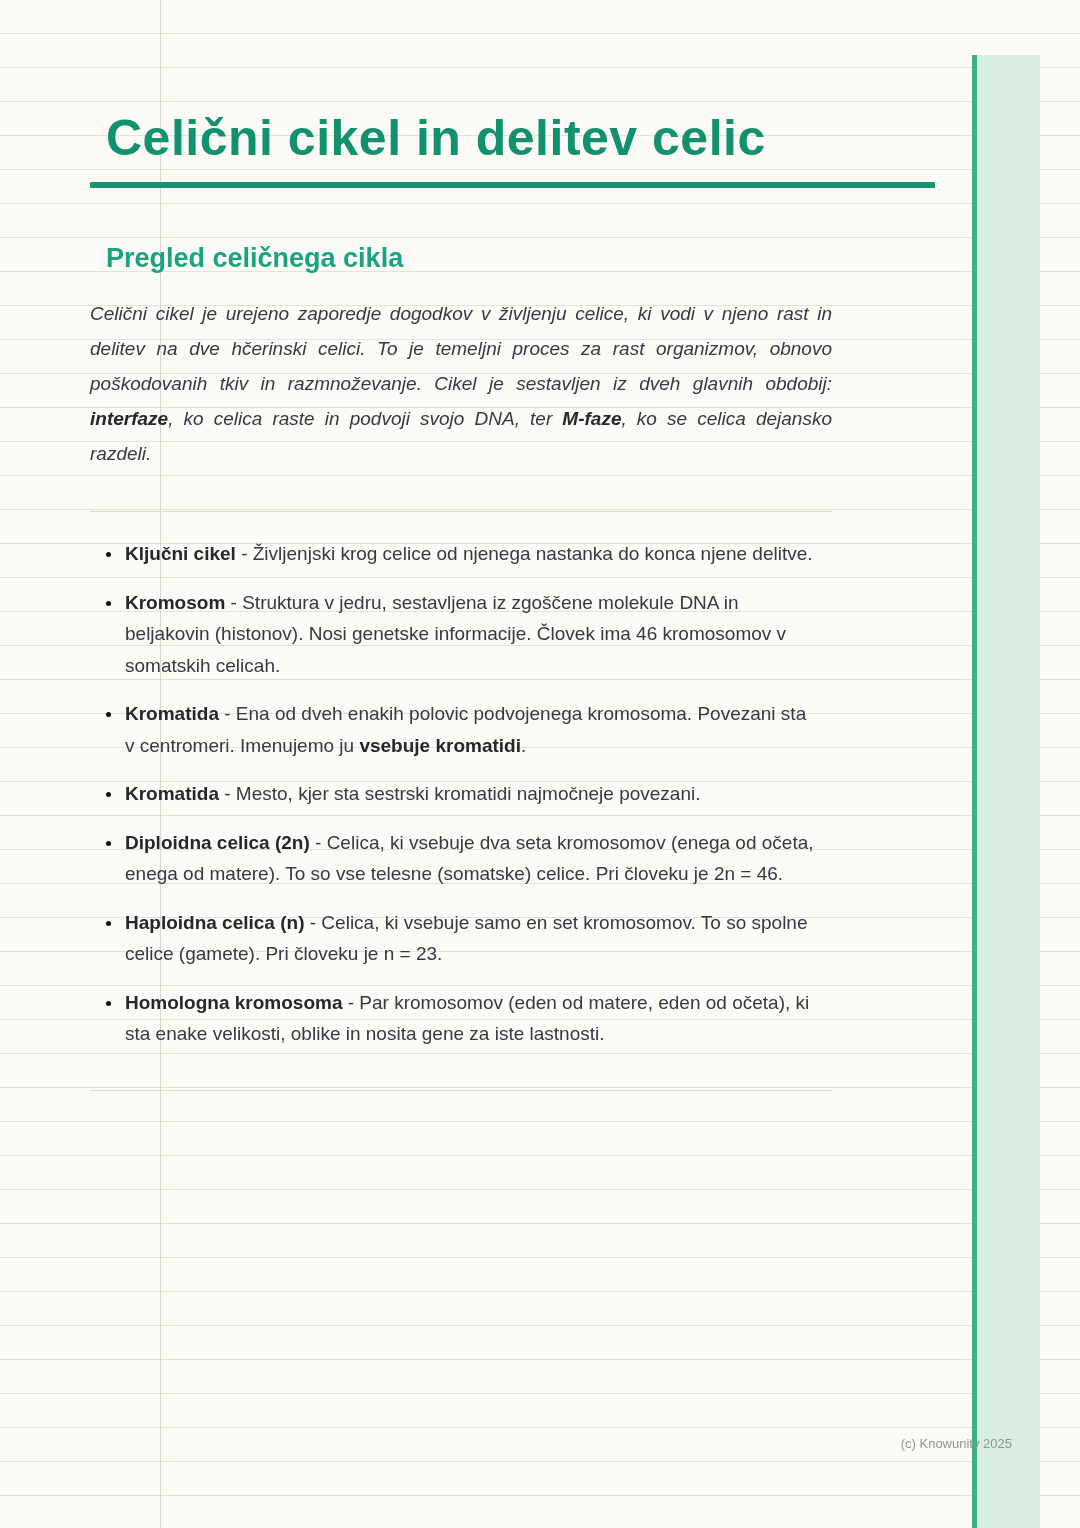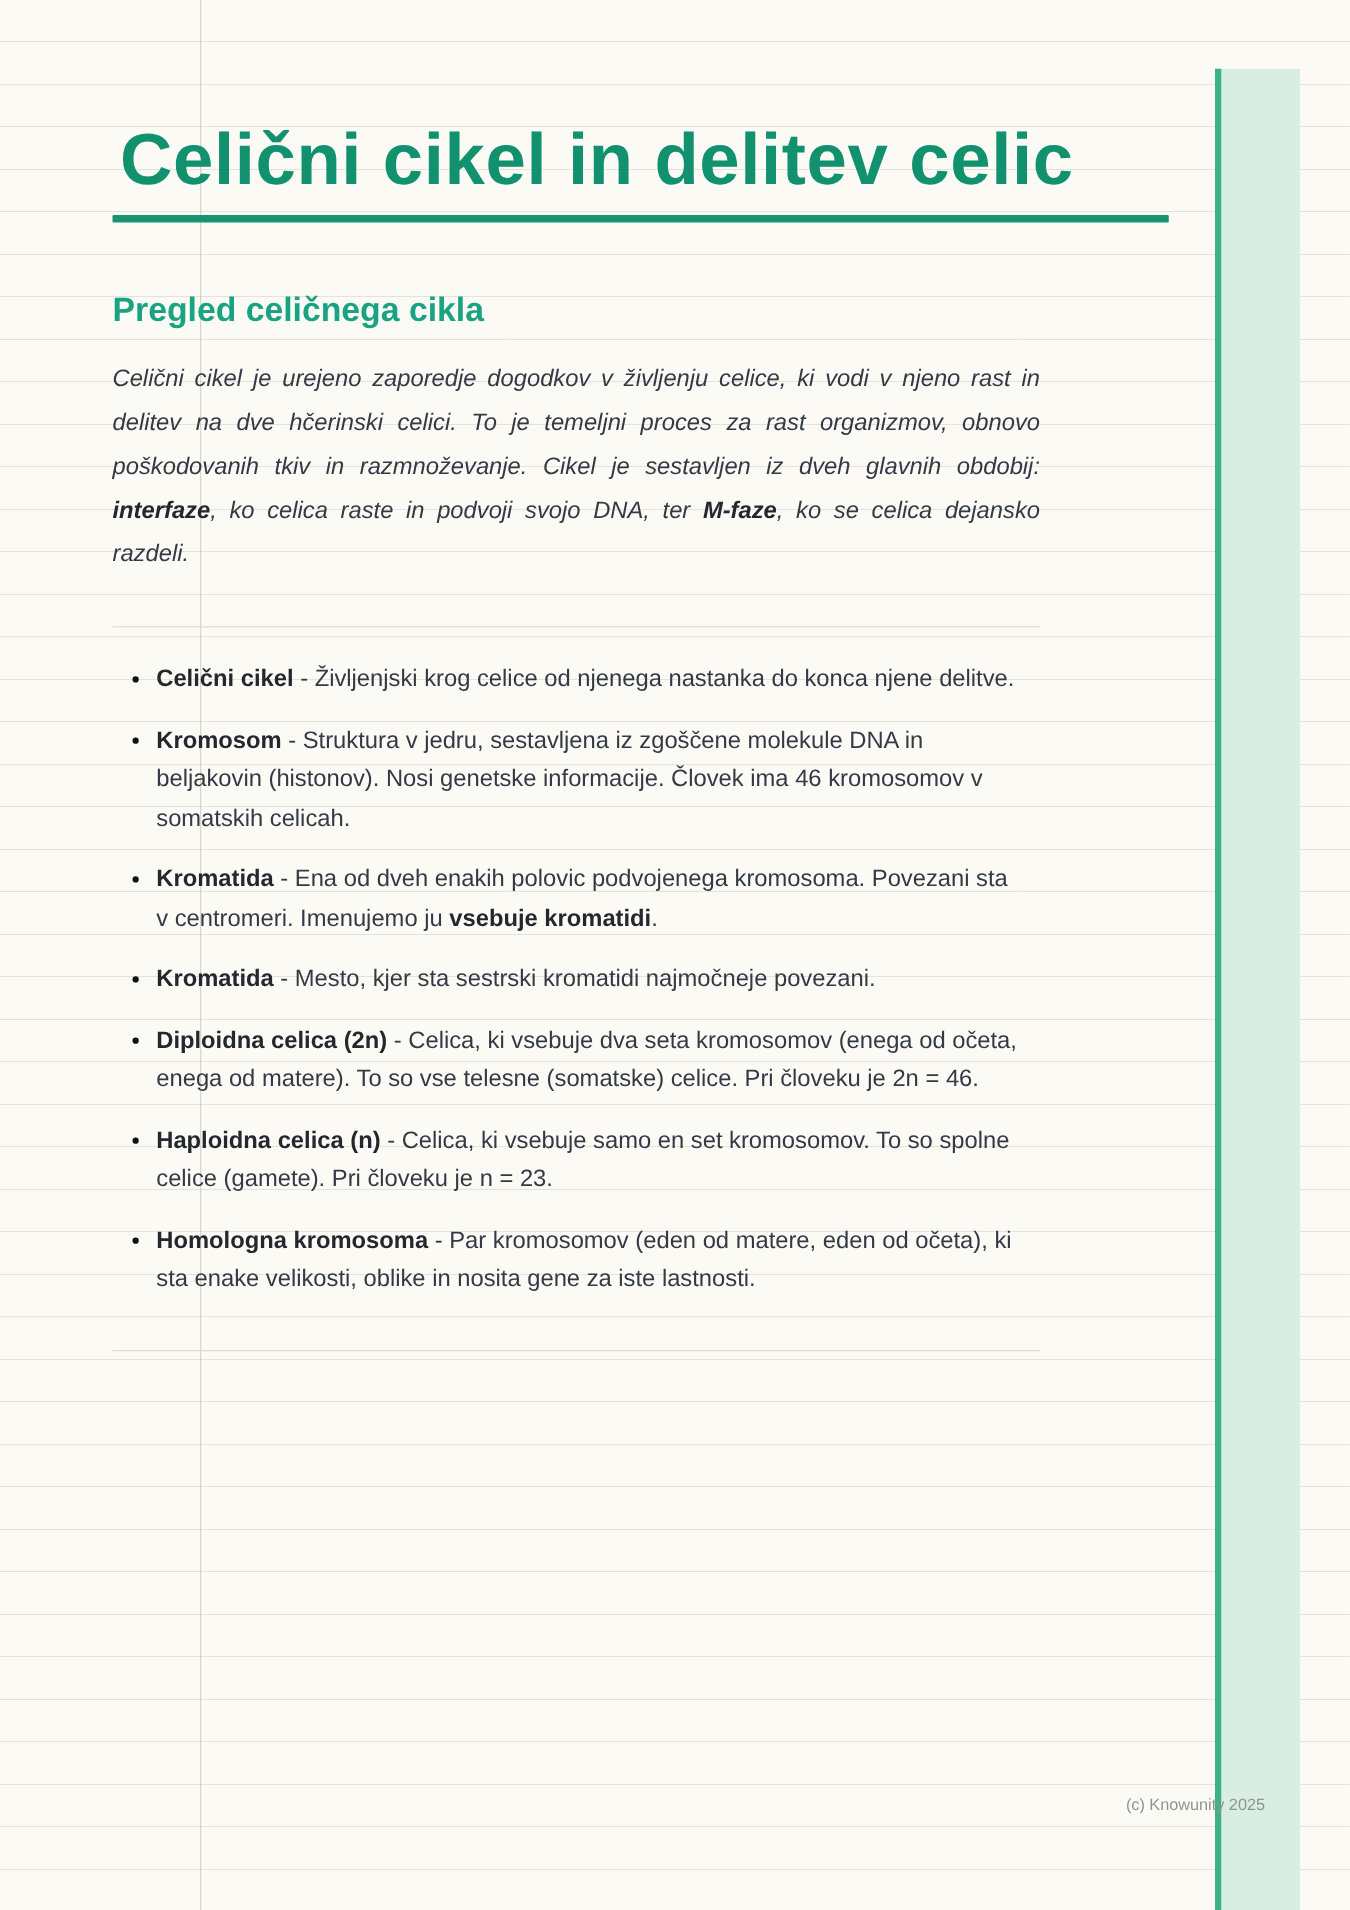--- a/index.html
+++ b/index.html
@@ -48,38 +48,38 @@
   }
 
   .content {
     position: absolute;
     left: 90px;
     top: 0;
     width: 848px;
   }
 
   h1.page-title {
-    margin: 6px;
+    margin: 16px;
     padding-top: 96px;
-    font-size: 58px;
+    font-size: 50px;
     line-height: 52px;
     font-weight: bold;
     color: #12916f;
     letter-spacing: 0.5px;
   }
   .title-rule {
     margin-top: 18px;
     width: 845px;
     height: 6px;
     background: #16946f;
     border-radius: 1px;
   }
 
   h2.section-heading {
-    margin: 0;
+    margin: 16px;
     font-size: 27px;
     line-height: 32px;
     font-weight: bold;
     color: #1aa382;
   }
   #overview-heading { margin-top: 54px; }
   #terms-heading    { margin-top: 38px; }
   #phases-heading   { margin-top: 40px; }
 
   p.para {
@@ -142,21 +142,21 @@
 
   <section>
     <h2 class="section-heading" id="overview-heading">Pregled celičnega cikla</h2>
     <p class="para justified"><span>Celični cikel je urejeno zaporedje dogodkov v življenju celice, ki vodi v njeno rast in delitev na dve hčerinski celici. To je temeljni proces za rast organizmov, obnovo poškodovanih tkiv in razmnoževanje. Cikel je sestavljen iz dveh glavnih obdobij: </span><b>interfaze</b><span>, ko celica raste in podvoji svojo DNA, ter </span><b>M-faze</b><span>, ko se celica dejansko razdeli.</span></p>
   </section>
 
   <hr class="divider">
 
   <section>
     <ul class="terms-list">
-      <li><b>Celični cikel</b><span> - Življenjski krog celice od njenega nastanka do konca njene delitve.</span></li>
+      <li><b>Ključni cikel</b><span> - Življenjski krog celice od njenega nastanka do konca njene delitve.</span></li>
       <li><b>Kromosom</b><span> - Struktura v jedru, sestavljena iz zgoščene molekule DNA in beljakovin (histonov). Nosi genetske informacije. Človek ima 46 kromosomov v somatskih celicah.</span></li>
       <li><b>Kromatida</b><span> - Ena od dveh enakih polovic podvojenega kromosoma. Povezani sta v centromeri. Imenujemo ju </span><b>vsebuje kromatidi</b><span>.</span></li>
       <li><b>Kromatida</b><span> - Mesto, kjer sta sestrski kromatidi najmočneje povezani.</span></li>
       <li><b>Diploidna celica (2n)</b><span> - Celica, ki vsebuje dva seta kromosomov (enega od očeta, enega od matere). To so vse telesne (somatske) celice. Pri človeku je 2n = 46.</span></li>
       <li><b>Haploidna celica (n)</b><span> - Celica, ki vsebuje samo en set kromosomov. To so spolne celice (gamete). Pri človeku je n = 23.</span></li>
       <li><b>Homologna kromosoma</b><span> - Par kromosomov (eden od matere, eden od očeta), ki sta enake velikosti, oblike in nosita gene za iste lastnosti.</span></li>
     </ul>
   </section>
 
   <hr class="divider">

